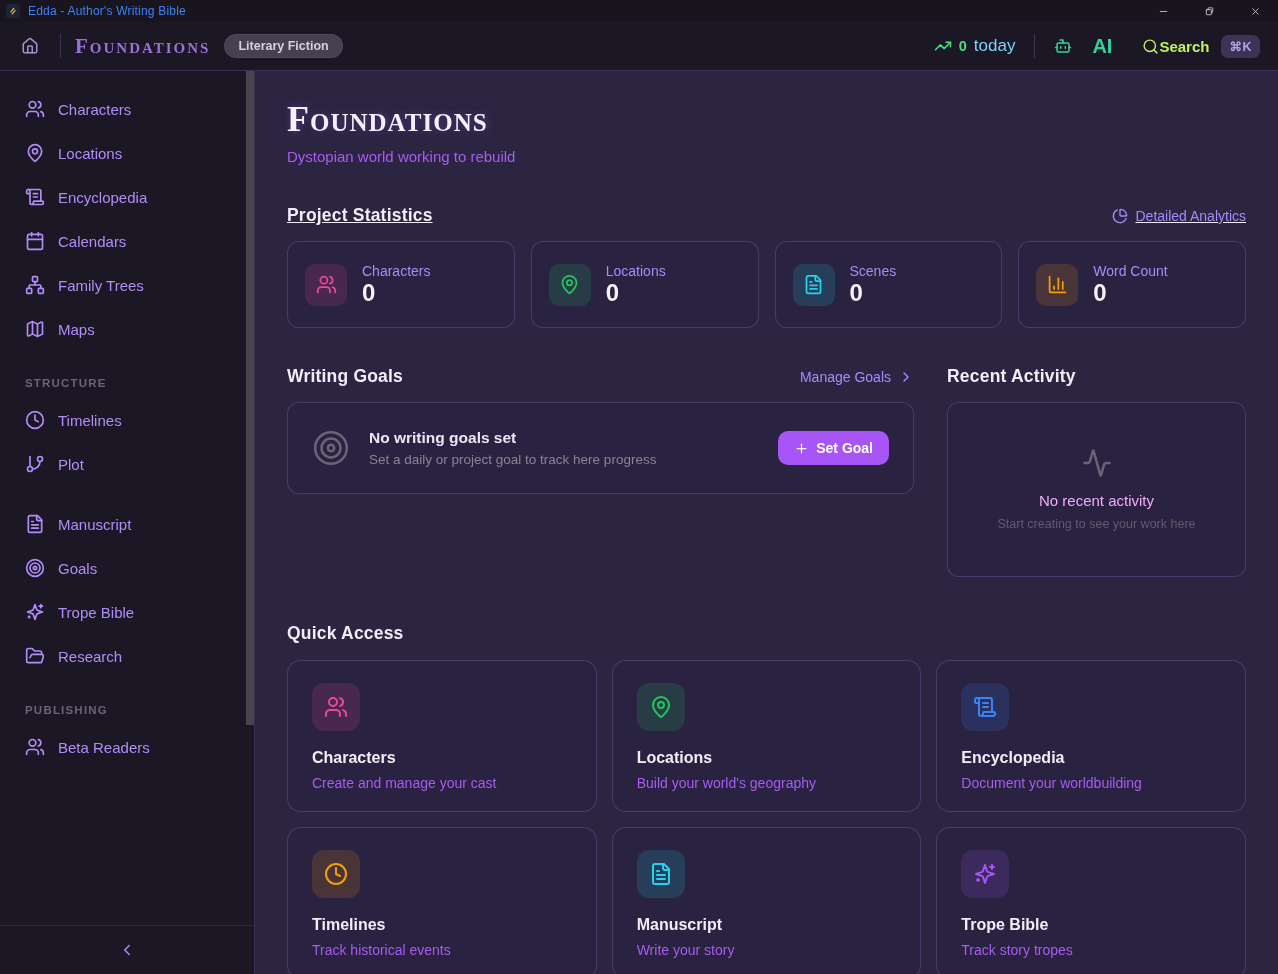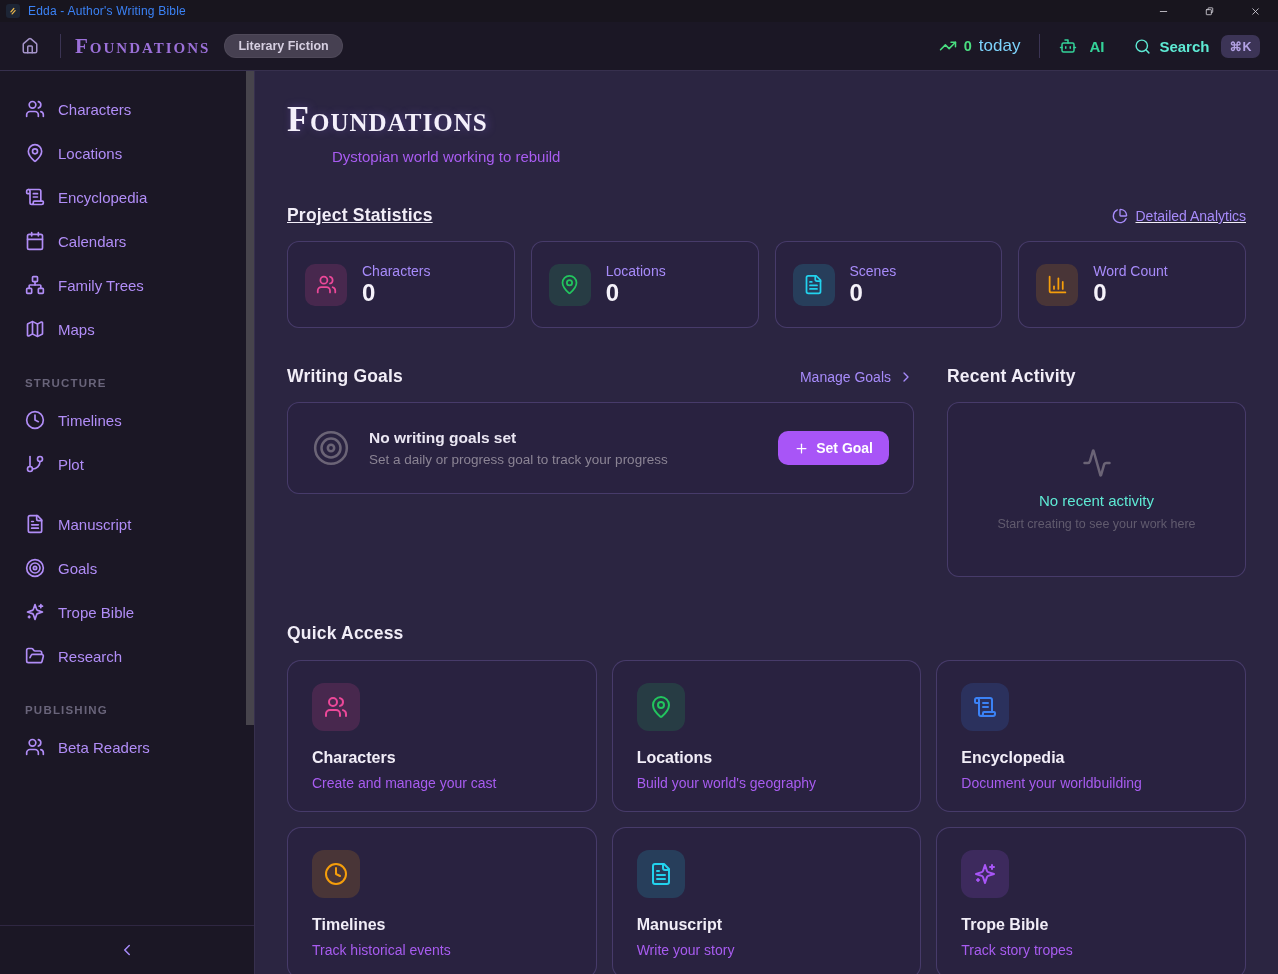--- a/index.html
+++ b/index.html
@@ -20,23 +20,23 @@
   .nav-home { width:32px; height:32px; border:none; background:transparent; color:#a493c9; display:flex; align-items:center; justify-content:center; cursor:pointer; border-radius:8px; }
   .nav-home svg { width:19px; height:19px; }
   .nav-divider { width:1px; height:24px; background:#3b3454; margin:0 14px; }
   .nav-project { font-family:"Liberation Serif","DejaVu Serif",serif; font-variant:small-caps; font-size:21px; font-weight:bold; letter-spacing:2px; color:#9b70d8; }
   .nav-badge { margin-left:14px; padding:4px 13px; border-radius:999px; background:#464051; border:1px solid rgba(255,255,255,.05); font-size:12.5px; font-weight:bold; color:#d6cfe1; }
   .nav-right { margin-left:auto; display:flex; align-items:center; }
   .nav-trend { display:flex; align-items:center; gap:7px; }
   .nav-trend svg { width:18px; height:18px; color:#4ade80; }
   .nav-count { font-size:14.5px; font-weight:bold; color:#4ade80; }
   .nav-today { font-size:17px; color:#7dd3fc; }
-  .nav-ai { display:flex; align-items:center; gap:12px; background:transparent; border:none; color:#34d399; font-size:15px; font-weight:bold; cursor:pointer; }
+  .nav-ai { display:flex; align-items:center; gap:20px; background:transparent; border:none; color:#34d399; font-size:20px; font-weight:bold; cursor:pointer; }
   .nav-ai svg { width:18px; height:18px; }
-  .nav-search { display:flex; align-items:center; gap:8px; background:transparent; border:none; color:#5eead4; font-size:15px; font-weight:bold; cursor:pointer; margin:0 12px 0 30px; }
+  .nav-search { display:flex; align-items:center; background:transparent; border:none; color:#bef264; font-size:15px; font-weight:bold; cursor:pointer; margin:0 12px 0 30px; }
   .nav-search svg { width:17px; height:17px; }
   .nav-kbd { padding:4px 8px; border-radius:7px; background:#3c3456; color:#b2a1e3; font-size:12.5px; font-weight:bold; letter-spacing:.5px; }
 
   
   .body-row { flex:1; display:flex; min-height:0; }
 
   
   .sidebar { position:relative; width:255px; flex:0 0 255px; background:#1b1725; border-right:1px solid #37304e; }
   .side-scroll { height:calc(100% - 49px); overflow:hidden; padding-top:16px; }
   .side-section { margin-top:16px; }
@@ -44,21 +44,21 @@
   .side-header { padding:10px 25px 9px; font-size:11.5px; font-weight:bold; letter-spacing:1.2px; text-transform:uppercase; color:#69647a; }
   .side-item { height:44px; display:flex; align-items:center; gap:13px; padding:0 25px; color:#b18df7; font-size:15px; cursor:pointer; }
   .side-item svg { width:20px; height:20px; flex:0 0 auto; }
   .side-thumb { position:absolute; top:0; right:0; width:8px; height:654px; background:#47444c; }
   .side-collapse { position:absolute; bottom:0; left:0; width:100%; height:49px; border-top:1px solid rgba(167,139,250,.14); display:flex; align-items:center; justify-content:center; color:#a78bfa; cursor:pointer; }
   .side-collapse svg { width:18px; height:18px; }
 
   
   .main { flex:1; min-width:0; padding:28px 32px 0; overflow:hidden; }
   .page-title { font-family:"Liberation Serif","DejaVu Serif",serif; font-variant:small-caps; font-size:36px; letter-spacing:1px; color:#f4f0fb; text-shadow:2px 0 8px rgba(146,104,245,.35); line-height:1.15; }
-  .page-subtitle { margin-top:8px; font-size:15px; color:#a85cf0;margin-left:45px; }
+  .page-subtitle { margin-top:8px; font-size:15px; color:#a85cf0; }
 
   .section-row { display:flex; align-items:center; justify-content:space-between; }
   .section-row h2 { font-size:17.5px; font-weight:bold; color:#f1edf7; letter-spacing:.2px; }
   .stats-head { margin-top:40px;text-decoration:underline; }
   .link { display:flex; align-items:center; gap:7px; background:transparent; border:none; color:#a78bfa; font-size:14px; cursor:pointer; }
   .link svg { width:16px; height:16px; }
 
   .stats-grid { margin-top:15px; display:grid; grid-template-columns:repeat(4,1fr); gap:16px; }
   .stat-card { height:87px; background:#292240; border:1px solid rgba(141,120,204,.30); border-radius:12px; padding:15px 17px; display:flex; align-items:center; gap:15px; }
   .stat-tile { width:42px; height:42px; border-radius:10px; display:flex; align-items:center; justify-content:center; flex:0 0 auto; }
@@ -71,21 +71,21 @@
   .goals-icon { color:#6b6476; display:flex; }
   .goals-icon svg { width:38px; height:38px; stroke-width:1.6; }
   .goals-title { font-size:15.5px; font-weight:bold; color:#eae6f2; }
   .goals-desc { margin-top:5px; font-size:13.5px; color:#8b8494; }
   .btn-primary { margin-left:auto; display:flex; align-items:center; gap:7px; background:#a855f7; color:#fff; border:none; border-radius:10px; padding:9px 16px; font-size:14px; font-weight:bold; cursor:pointer; }
   .btn-primary svg { width:15px; height:15px; }
 
   .activity-card { margin-top:15px; height:175px; background:#292240; border:1px solid rgba(141,120,204,.30); border-radius:12px; display:flex; flex-direction:column; align-items:center; justify-content:center; text-align:center; padding:0 14px; }
   .act-icon { color:#6b6476; display:flex; }
   .act-icon svg { width:30px; height:30px; }
-  .act-title { margin-top:14px; font-size:15px; color:#5eead4; }
+  .act-title { margin-top:14px; font-size:15px; color:#f0abfc; }
   .act-desc { margin-top:8px; font-size:12.5px; color:#615b6e; }
 
   .quick-head { margin-top:46px; }
   .quick-grid { margin-top:16px; display:grid; grid-template-columns:repeat(3,1fr); gap:15px; }
   .quick-card { height:152px; background:#292240; border:1px solid rgba(141,120,204,.30); border-radius:14px; padding:22px 24px; cursor:pointer; }
   .quick-tile { width:48px; height:48px; border-radius:12px; display:flex; align-items:center; justify-content:center; }
   .quick-tile svg { width:24px; height:24px; }
   .quick-title { margin-top:18px; font-size:16px; font-weight:bold; color:#f1edf7; }
   .quick-desc { margin-top:8px; font-size:14px; color:#a85cf0; }
 
@@ -435,21 +435,21 @@
           <div class="goals-card">
             <span class="goals-icon" style="display: flex; width: 38px; height: 38px;">
                 <svg viewBox="0 0 24 24" fill="none" stroke="currentColor" stroke-width="2" stroke-linecap="round" stroke-linejoin="round" style="width:100%;height:100%">
                   <circle cx="12" cy="12" r="10"></circle>
                   <circle cx="12" cy="12" r="6"></circle>
                   <circle cx="12" cy="12" r="2"></circle>
                 </svg>
               </span>
             <div>
               <div class="goals-title">No writing goals set</div>
-              <div class="goals-desc">Set a daily or progress goal to track your progress</div>
+              <div class="goals-desc">Set a daily or project goal to track here progress</div>
             </div>
             <button class="btn-primary">
               <span style="display: flex; width: 15px; height: 15px;">
                   <svg viewBox="0 0 24 24" fill="none" stroke="currentColor" stroke-width="2" stroke-linecap="round" stroke-linejoin="round" style="width:100%;height:100%">
                     <path d="M5 12h14"></path>
                     <path d="M12 5v14"></path>
                   </svg>
                 </span>
               <span>Set Goal</span>
             </button>

